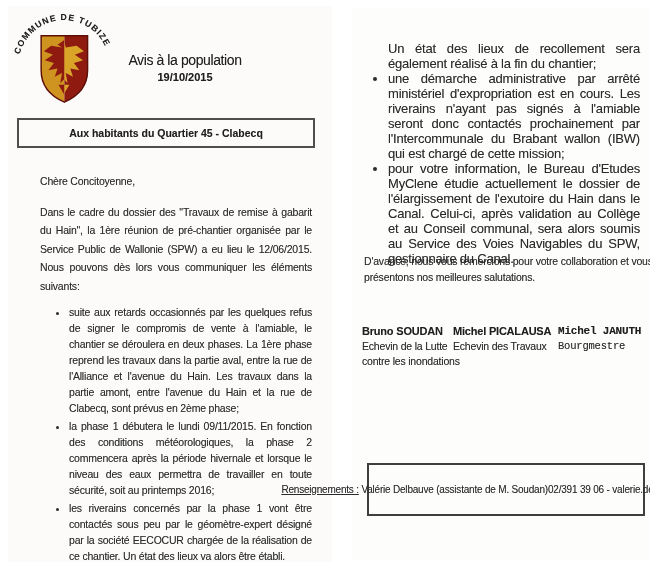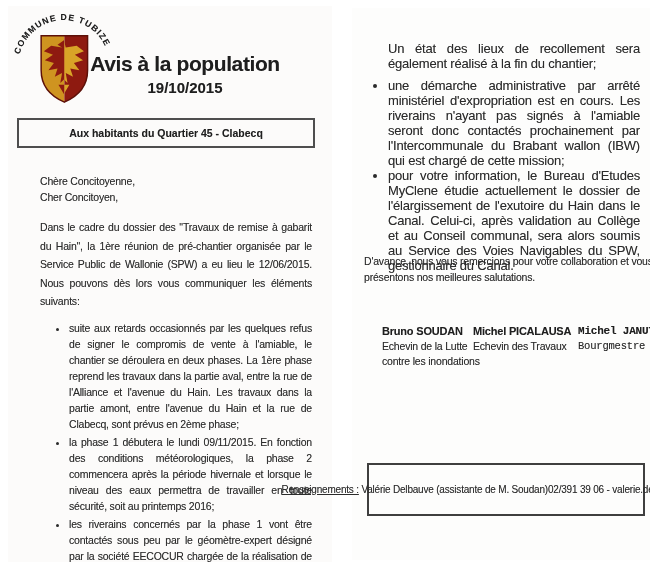--- a/index.html
+++ b/index.html
@@ -5,40 +5,40 @@
   html,body{margin:0;padding:0;background:#ffffff;}
   .canvas{position:relative;width:650px;height:567px;background:#ffffff;overflow:hidden;
           font-family:"Liberation Sans","DejaVu Sans",sans-serif;color:#2b2b2b;}
   .canvas *{box-sizing:border-box;}
   .page{position:absolute;background:#fdfdfc;}
   .ink{text-shadow:0 0 0.6px rgba(40,40,40,.38);}
   
   .page-left{left:8px;top:6px;width:324px;height:556px;background:#fcfbfa;}
   .crest{position:absolute;left:4px;top:0;width:102px;height:114px;}
   .title-block{position:absolute;left:52px;top:46px;width:250px;text-align:center;color:#1e1e1e;}
-  .doc-title{font-size:21px;font-weight:bold;letter-spacing:-0.4px;}
-  .doc-date{font-size:15px;font-weight:bold;margin-top:3px;}
+  .doc-title{font-size:14px;font-weight:normal;letter-spacing:-0.4px;}
+  .doc-date{font-size:11px;font-weight:bold;margin-top:3px;}
   .banner-box{position:absolute;left:9px;top:112px;width:298px;height:30px;
               border:2px solid #4e4e4e;display:flex;align-items:center;justify-content:center;}
   .banner-text{font-size:10.5px;font-weight:bold;color:#1f1f1f;}
   .text-col{position:absolute;left:32px;top:168px;width:272px;font-size:10.5px;letter-spacing:-0.2px;}
   .salutation div{line-height:15.5px;}
   .intro{margin:13px 0 0 0;line-height:18.5px;text-align:justify;}
   .blist{margin:9px 0 0 0;padding:0 0 0 29px;line-height:16px;text-align:justify;}
   .blist li{margin:0 0 2px 0;}
   
   .page-right{left:352px;top:8px;width:298px;height:552px;}
   .rcol{position:absolute;left:10px;top:33px;width:278px;font-size:13px;letter-spacing:-0.2px;}
   .continuation{margin-left:26px;width:252px;line-height:15px;text-align:justify;}
-  .blist-r{margin:7px 0 0 0;padding:0 0 0 26px;line-height:15px;text-align:justify;}
+  .blist-r{margin:0 0 0 0;padding:0 0 0 26px;line-height:15px;text-align:justify;}
   .blist-r li{margin:0;}
   .closing{position:absolute;left:12px;top:245px;width:290px;font-size:10.5px;
            letter-spacing:-0.2px;line-height:16px;margin:0;}
   .signatures{position:absolute;left:0;top:317px;width:298px;height:60px;}
-  .sig{position:absolute;font-size:10.5px;letter-spacing:-0.2px;margin-left:20px;}
+  .sig{position:absolute;font-size:10.5px;letter-spacing:-0.2px;}
   .sig .sig-name{font-weight:bold;font-size:11px;color:#1f1f1f;margin-bottom:2px;}
   .sig .sig-role{line-height:15px;}
   .sig-1{left:10px;width:104px;}
   .sig-2{left:101px;width:112px;}
   .sig-3{left:206px;width:92px;font-family:Liberation Mono, monospace;}
   .contact-box{position:absolute;left:15px;top:455px;width:278px;height:53px;
                border:2px solid #3f3f3f;display:flex;flex-direction:row;
                align-items:center;justify-content:center;text-align:center;
                font-size:10px;letter-spacing:-0.2px;line-height:16px;white-space:nowrap;}
   .u{text-decoration:underline;}
@@ -79,21 +79,20 @@
       <div class="doc-date">19/10/2015</div>
     </div>
 
     <div class="banner-box">
       <span class="banner-text">Aux habitants du Quartier 45 - Clabecq</span>
     </div>
 
     <div class="text-col">
       <div class="salutation">
         <div>Chère Concitoyenne,</div>
-        <div>Cher Concitoyen,</div>
       </div>
       <p class="intro">Dans le cadre du dossier des "Travaux de remise à gabarit du Hain", la 1ère réunion de pré-chantier organisée par le Service Public de Wallonie (SPW) a eu lieu le 12/06/2015. Nous pouvons dès lors vous communiquer les éléments suivants:</p>
       <ul class="blist">
         <li>suite aux retards occasionnés par les quelques refus de signer le compromis de vente à l'amiable, le chantier se déroulera en deux phases. La 1ère phase reprend les travaux dans la partie aval, entre la rue de l'Alliance et l'avenue du Hain. Les travaux dans la partie amont, entre l'avenue du Hain et la rue de Clabecq, sont prévus en 2ème phase;</li>
         <li>la phase 1 débutera le lundi 09/11/2015. En fonction des conditions météorologiques, la phase 2 commencera après la période hivernale et lorsque le niveau des eaux permettra de travailler en toute sécurité, soit au printemps 2016;</li>
         <li>les riverains concernés par la phase 1 vont être contactés sous peu par le géomètre-expert désigné par la société EECOCUR chargée de la réalisation de ce chantier. Un état des lieux va alors être établi.</li>
       </ul>
     </div>
   </div>
 

